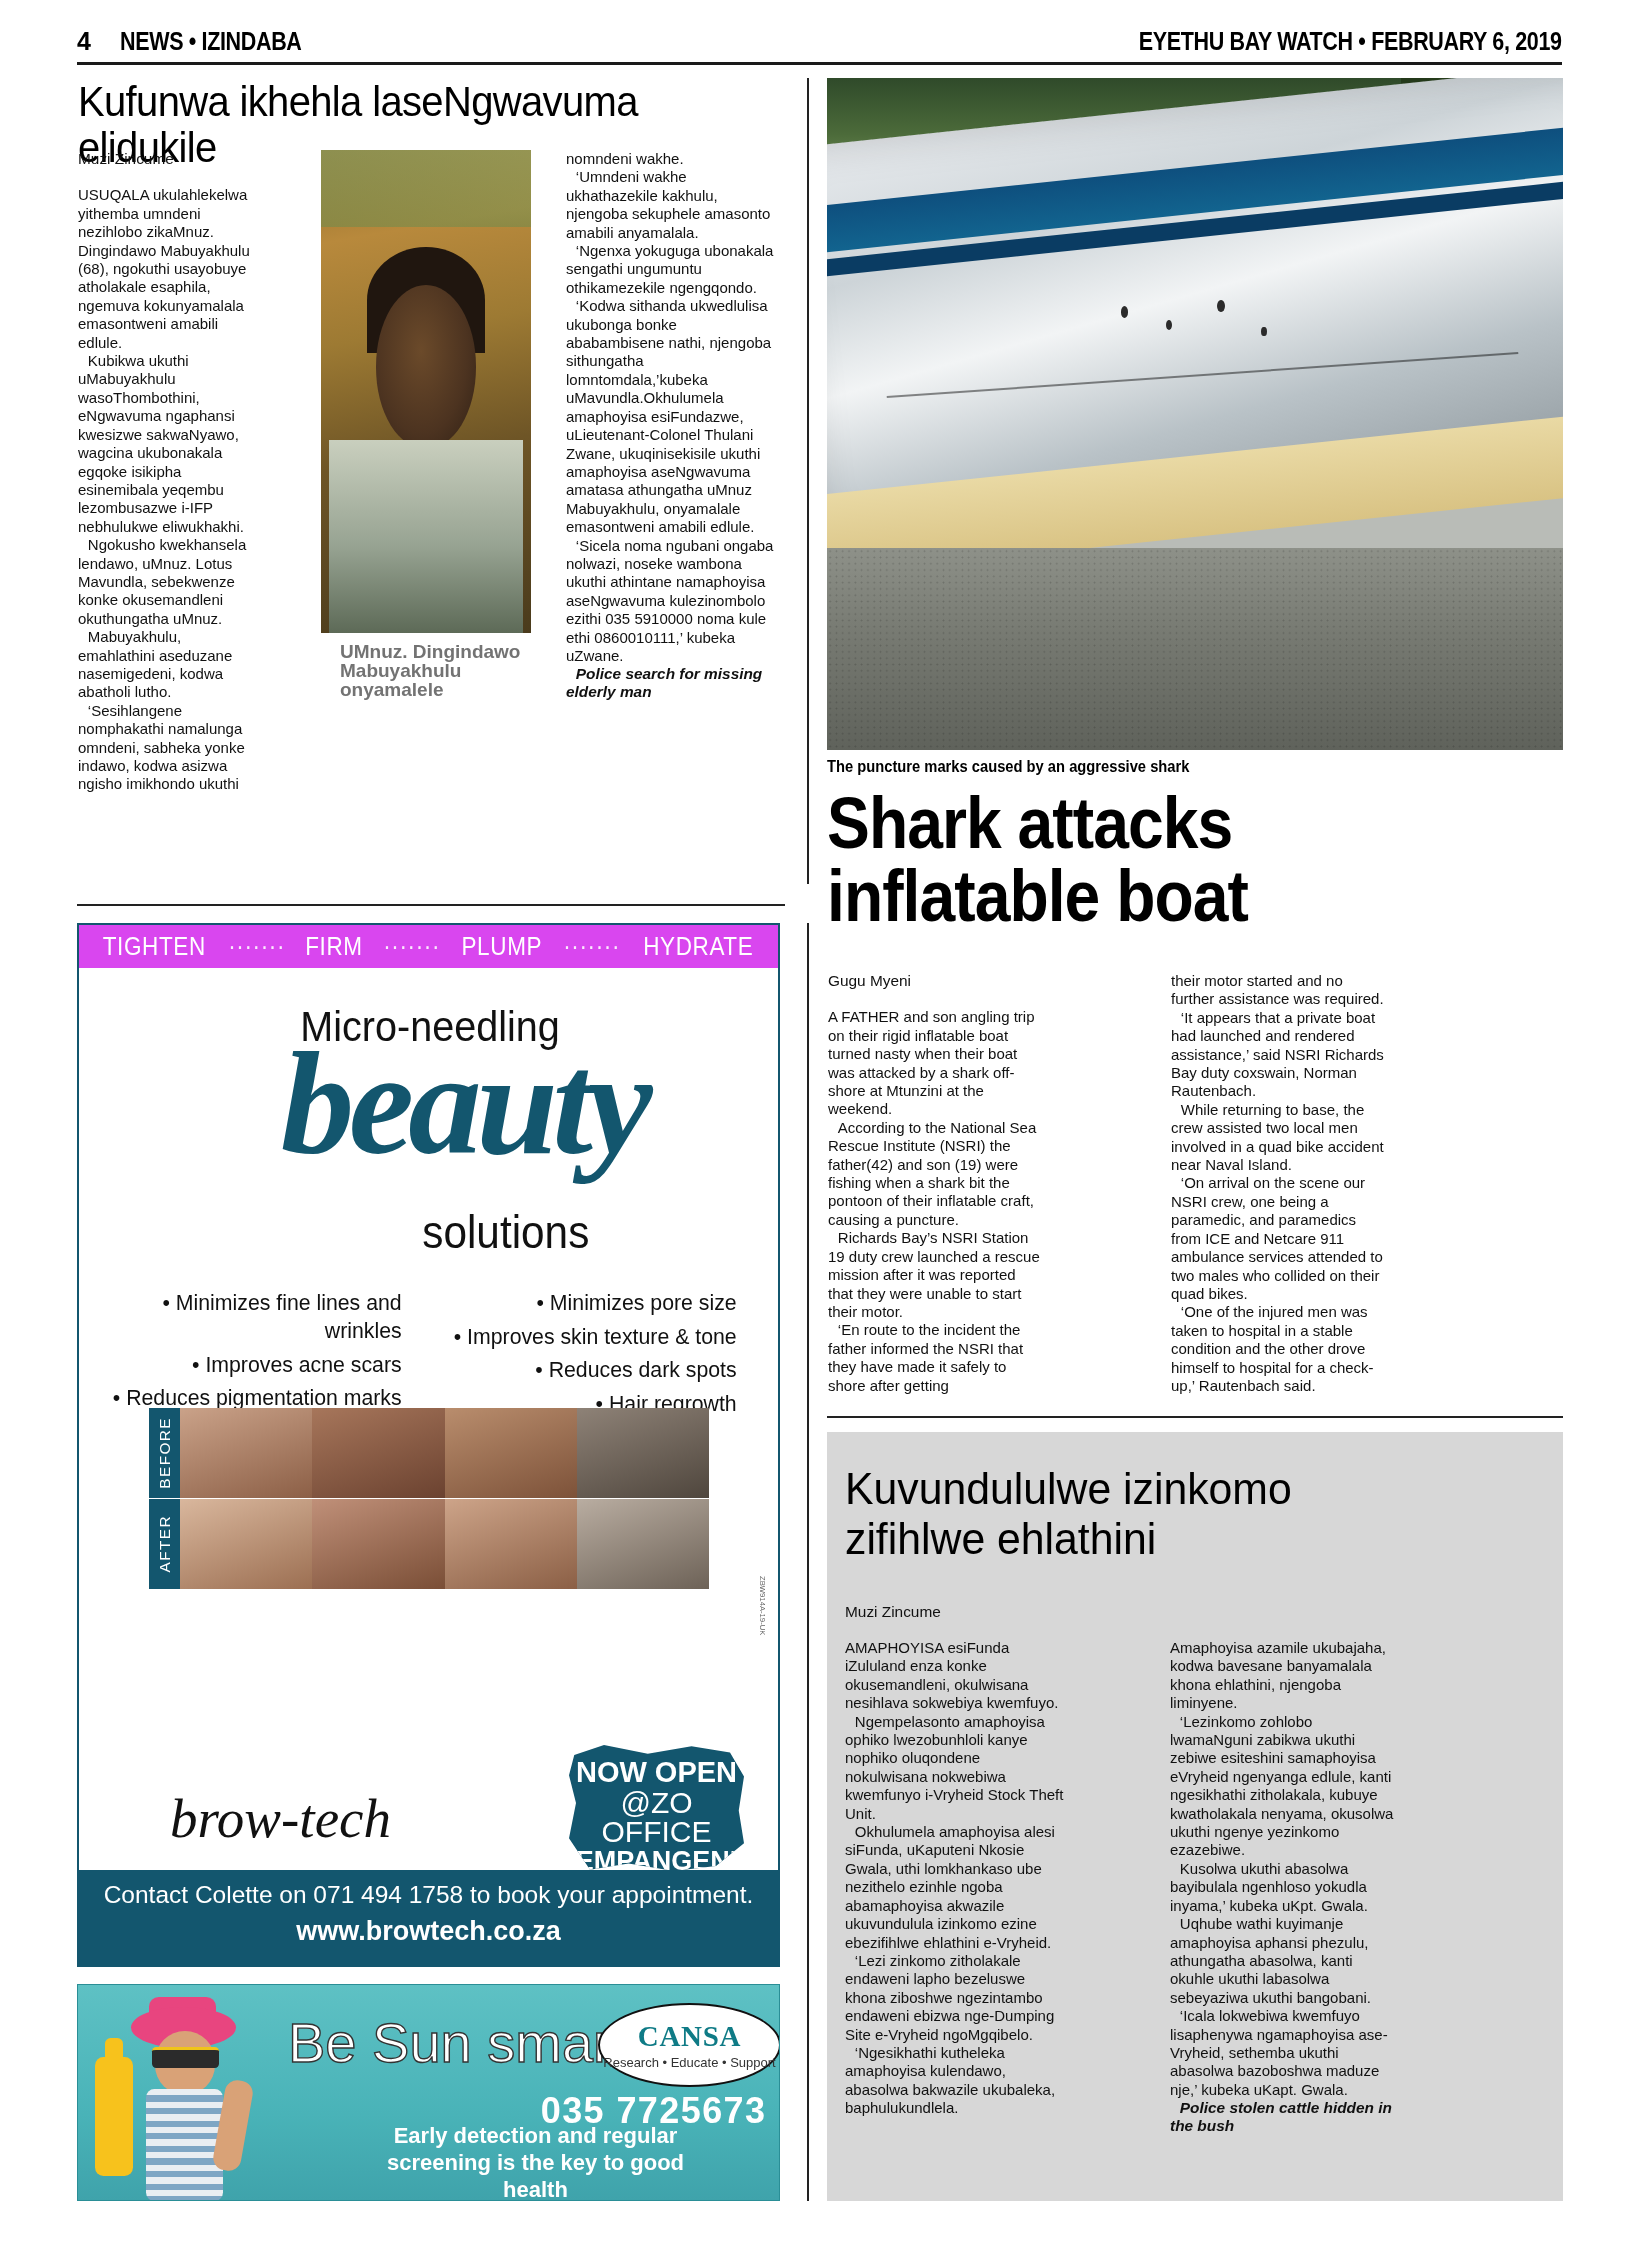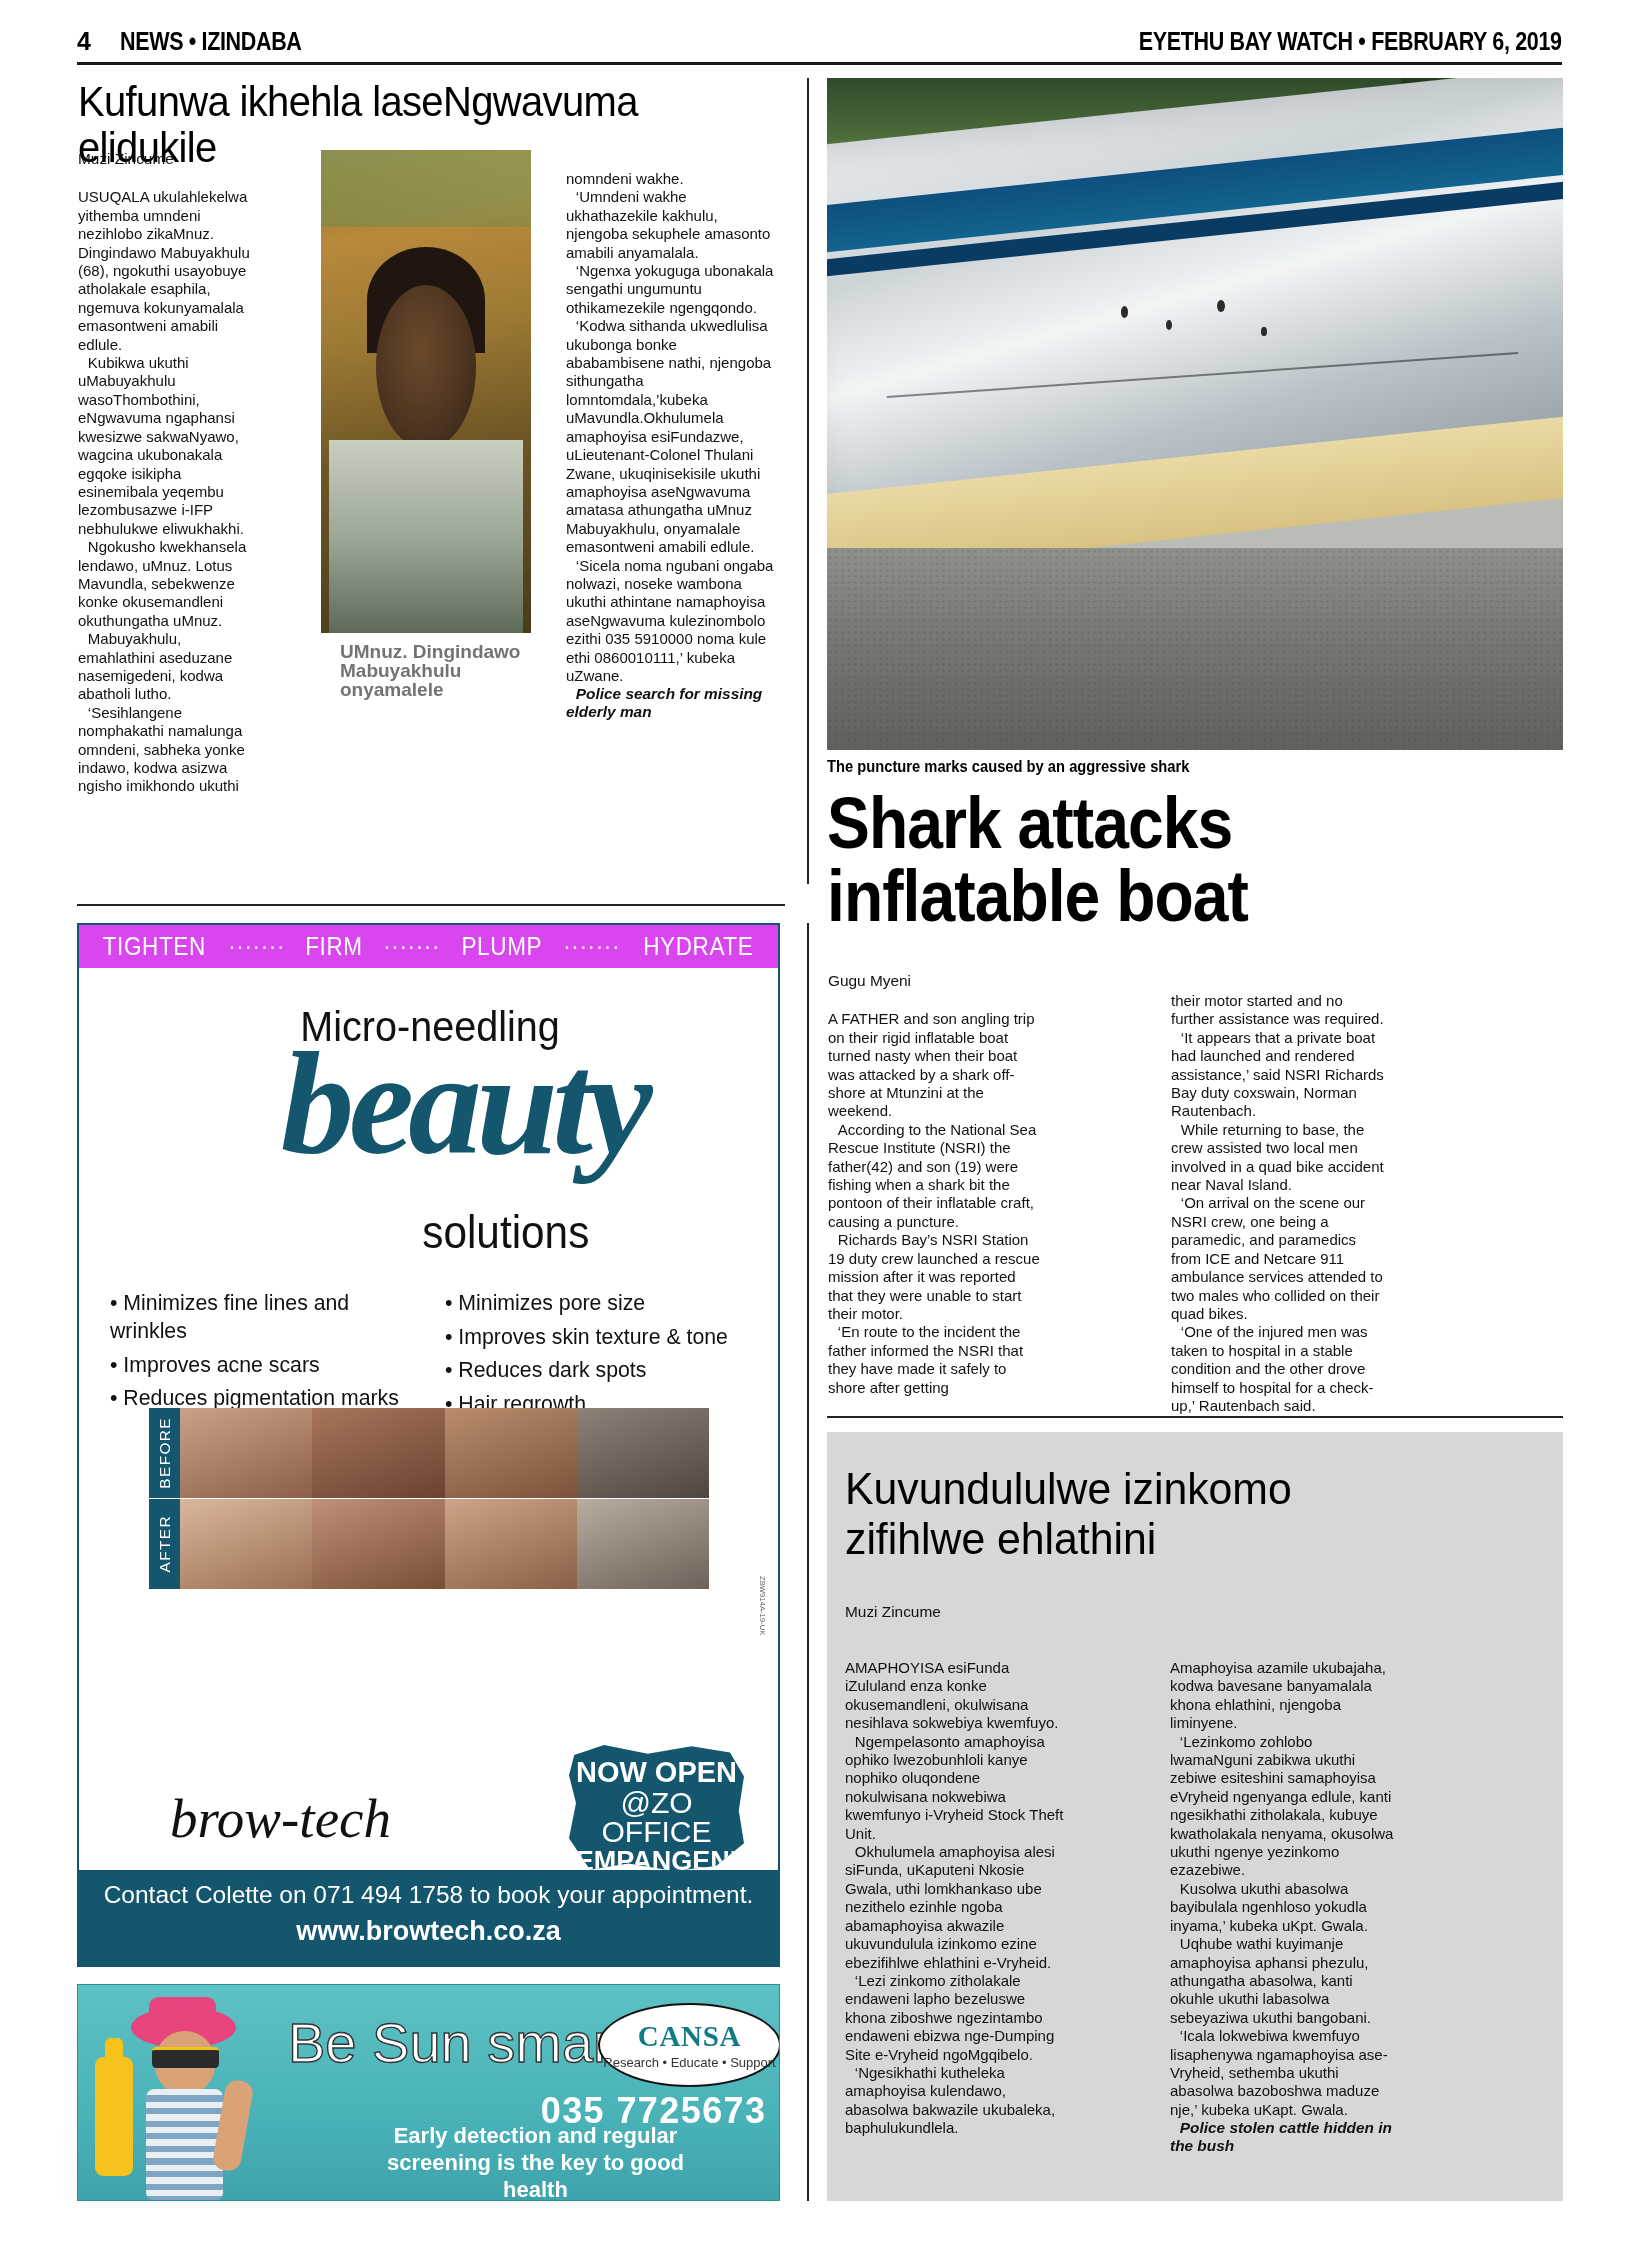--- a/index.html
+++ b/index.html
@@ -15,21 +15,21 @@
   .mh-left{position:absolute;left:43px;top:5.6px;font-size:25px;font-weight:bold;
     letter-spacing:-0.4px;color:#000;transform:scaleX(.86);transform-origin:left center;}
   .mh-right{position:absolute;right:0;top:5.6px;font-size:25px;font-weight:bold;
     letter-spacing:-0.4px;color:#000;transform:scaleX(.86);transform-origin:right center;}
   .rule-top{position:absolute;left:77px;top:62px;width:1485px;height:2.8px;background:#1a1a1a;}
 
   
   .col{font-size:15px;line-height:18.4px;color:#111;text-align:left;
        font-family:"Liberation Sans",sans-serif;}
   .col p{margin:0;text-indent:9.8px;}
-  .col p.first{text-indent:0;margin-top:20px;}
+  .col p.first{text-indent:0;}
   .byline{font-size:15.4px;color:#111;margin-bottom:18px;}
   .capbold{font-weight:bold;font-size:19px;line-height:19px;color:#737373;margin-left:19px;}
   .tagline{font-weight:bold;font-style:italic;font-size:15.4px;line-height:18px;}
 
   
   .h1-zulu{position:absolute;left:78px;top:78px;width:743px;
     font-family:"Liberation Sans Narrow","Liberation Sans",sans-serif;
     font-size:43px;line-height:46px;font-weight:400;color:#000;
     transform:scaleX(.93);transform-origin:left top;letter-spacing:-0.7px;}
   .s1c1{position:absolute;left:78px;top:150px;width:172px;}
@@ -92,21 +92,21 @@
     font-family:"Liberation Sans Narrow","Liberation Sans",sans-serif;transform:scaleX(.9);}
   .ad1 .dots{color:#fff;letter-spacing:2.1px;font-size:14px;opacity:.9;}
   .ad1 .micro{position:absolute;left:210px;top:77px;font-size:43px;color:#111;
     font-family:"Liberation Sans Narrow","Liberation Sans",sans-serif;transform:scaleX(.92);}
   .ad1 .beauty{position:absolute;left:84px;top:105px;width:602px;text-align:center;
     font-family:"Liberation Serif",serif;font-style:italic;font-weight:bold;
     font-size:147px;line-height:147px;color:#13566e;letter-spacing:-5.6px;}
   .ad1 .solutions{position:absolute;left:336px;top:280px;font-size:46px;color:#111;
     font-family:"Liberation Sans Narrow","Liberation Sans",sans-serif;transform:scaleX(.92);}
   .ad1 .bullets{position:absolute;left:31px;top:364px;width:642px;display:flex;gap:28px;}
-  .ad1 .bullets ul{list-style:none;margin:0;padding:0;flex:1;}
+  .ad1 .bullets ul{list-style:none;margin:0;padding:0;flex:1;text-align:right;}
   .ad1 .bullets li{font-size:22.4px;line-height:28px;color:#111;margin-bottom:5.6px;
     font-family:"Liberation Sans Narrow","Liberation Sans",sans-serif;transform:scaleX(.95);
     transform-origin:left center;}
   .ad1 .bullets li:before{content:"• ";}
   .grid{position:absolute;left:70px;top:490px;width:560px;height:175px;display:flex;}
   .grid .lbl{width:31px;background:#13566e;color:#fff;display:flex;align-items:center;
     justify-content:center;}
   .grid .lbl span{writing-mode:vertical-rl;transform:rotate(180deg);font-size:15.4px;
     letter-spacing:1.4px;font-family:"Liberation Sans Narrow","Liberation Sans",sans-serif;}
   .grid .cells{flex:1;display:flex;}

